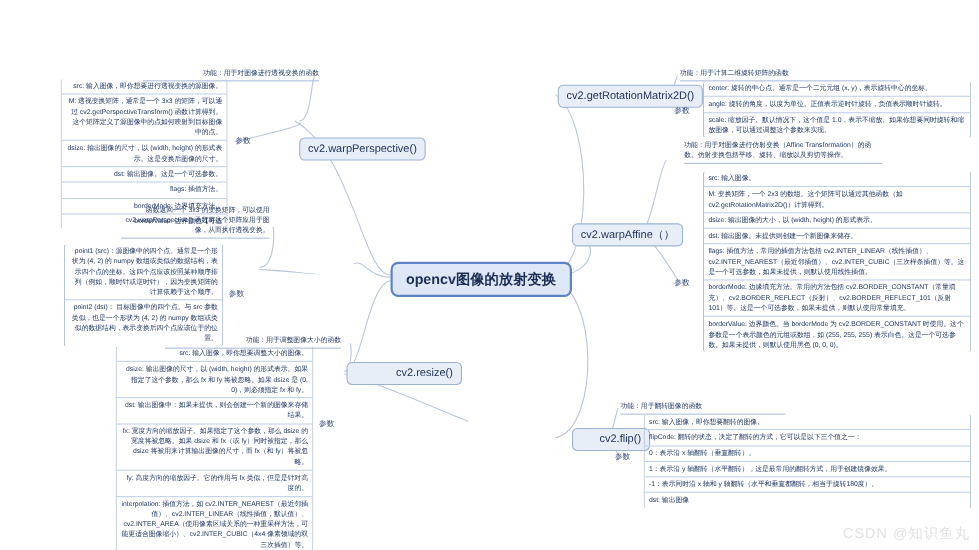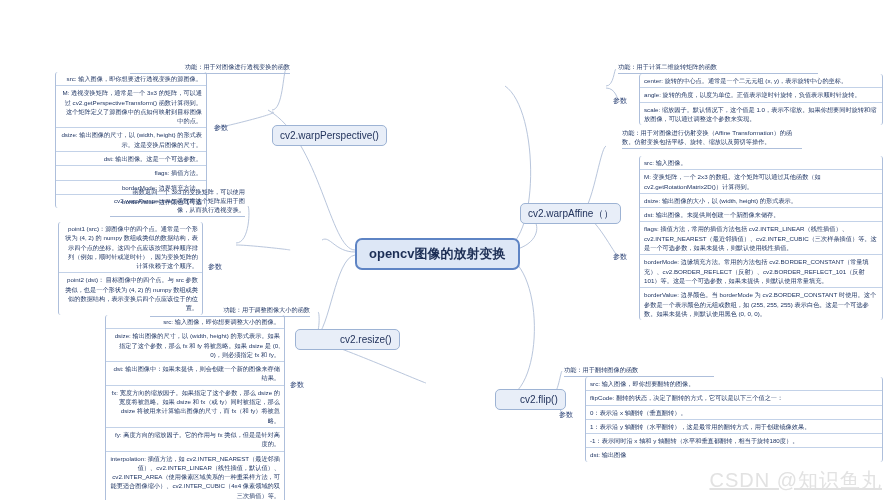--- a/index.html
+++ b/index.html
@@ -72,25 +72,24 @@
     line-height: 1.5;
     padding: 2px 4px;
     border-bottom: 1px solid #c3d2e8;
   }
   .row:last-child { border-bottom: none; }
   .row.noline { border-bottom: none; }
   .row.ta-r { text-align: right; }
   .watermark {
     position: absolute;
     right: 8px; bottom: 6px;
-    font-size: 20px;
+    font-size: 13px;
     color: #e2e2e2;
     letter-spacing: 1px;
     user-select: none;
-    text-decoration: underline;
   }
 </style>
 </head>
 <body>
 
 <div id="canvas">
 
   <svg class="links" viewBox="0 0 890 500">
     <g fill="none" stroke="#b9c6dc" stroke-width="1">
 
@@ -145,35 +144,36 @@
 
   <div class="feat wrap" style="left:110px; top:188px; width:135px; text-align:right;">函数返回一个 3x3 的变换矩阵，可以使用 cv2.warpPerspective() 函数将这个矩阵应用于图像，从而执行透视变换。</div>
 
   <span class="param" style="left:208px; top:262px;">参数</span>
 
   <div class="detailgroup" style="left:58px; top:222px; width:145px;">
     <div class="row ta-r">point1 (src)：源图像中的四个点。通常是一个形状为 (4, 2) 的 numpy 数组或类似的数据结构，表示四个点的坐标。这四个点应该按照某种顺序排列（例如，顺时针或逆时针），因为变换矩阵的计算依赖于这个顺序。</div>
     <div class="row ta-r">point2 (dst)： 目标图像中的四个点。与 src 参数类似，也是一个形状为 (4, 2) 的 numpy 数组或类似的数据结构，表示变换后四个点应该位于的位置。</div>
   </div>
 
-  <div class="node" style="left:295px; top:329px;padding-left:44px;">cv2.resize()</div>
+  <div class="node" style="left:315px; top:329px;padding-left:44px;">cv2.resize()</div>
 
   <div class="feat" style="left:150px; top:306px; width:160px; text-align:right;">功能：用于调整图像大小的函数</div>
 
   <span class="param" style="left:290px; top:380px;">参数</span>
 
   <div class="detailgroup" style="left:105px; top:315px; width:180px;">
     <div class="row ta-r">src: 输入图像，即你想要调整大小的图像。</div>
     <div class="row ta-r">dsize: 输出图像的尺寸，以 (width, height) 的形式表示。如果指定了这个参数，那么 fx 和 fy 将被忽略。如果 dsize 是 (0, 0)，则必须指定 fx 和 fy。</div>
     <div class="row ta-r">dst: 输出图像中：如果未提供，则会创建一个新的图像来存储结果。</div>
     <div class="row ta-r">fx: 宽度方向的缩放因子。如果指定了这个参数，那么 dsize 的宽度将被忽略。如果 dsize 和 fx（或 fy）同时被指定，那么 dsize 将被用来计算输出图像的尺寸，而 fx（和 fy）将被忽略。</div>
     <div class="row ta-r">fy: 高度方向的缩放因子。它的作用与 fx 类似，但是是针对高度的。</div>
     <div class="row ta-r">interpolation: 插值方法，如 cv2.INTER_NEAREST（最近邻插值）、cv2.INTER_LINEAR（线性插值，默认值）、cv2.INTER_AREA（使用像素区域关系的一种重采样方法，可能更适合图像缩小）、cv2.INTER_CUBIC（4x4 像素领域的双三次插值）等。</div>
   </div>
 
+  <div class="node" style="left:507px; top:77px;">cv2.getRotationMatrix2D()</div>
 
   <div class="feat" style="left:618px; top:63px; width:200px;">功能：用于计算二维旋转矩阵的函数</div>
 
   <span class="param" style="left:613px; top:96px;">参数</span>
 
   <div class="detailgroup" style="left:639px; top:74px; width:244px;">
     <div class="row">center: 旋转的中心点。通常是一个二元元组 (x, y)，表示旋转中心的坐标。</div>
     <div class="row">angle: 旋转的角度，以度为单位。正值表示逆时针旋转，负值表示顺时针旋转。</div>
     <div class="row">scale: 缩放因子。默认情况下，这个值是 1.0，表示不缩放。如果你想要同时旋转和缩放图像，可以通过调整这个参数来实现。</div>
   </div>
@@ -187,21 +187,21 @@
   <div class="detailgroup" style="left:639px; top:156px; width:244px;">
     <div class="row">src: 输入图像。</div>
     <div class="row">M: 变换矩阵，一个 2x3 的数组。这个矩阵可以通过其他函数（如 cv2.getRotationMatrix2D()）计算得到。</div>
     <div class="row">dsize: 输出图像的大小，以 (width, height) 的形式表示。</div>
     <div class="row">dst: 输出图像。未提供则创建一个新图像来储存。</div>
     <div class="row">flags: 插值方法，常用的插值方法包括 cv2.INTER_LINEAR（线性插值）、cv2.INTER_NEAREST（最近邻插值）、cv2.INTER_CUBIC（三次样条插值）等。这是一个可选参数，如果未提供，则默认使用线性插值。</div>
     <div class="row">borderMode: 边缘填充方法。常用的方法包括 cv2.BORDER_CONSTANT（常量填充）、cv2.BORDER_REFLECT（反射）、cv2.BORDER_REFLECT_101（反射101）等。这是一个可选参数，如果未提供，则默认使用常量填充。</div>
     <div class="row">borderValue: 边界颜色。当 borderMode 为 cv2.BORDER_CONSTANT 时使用。这个参数是一个表示颜色的元组或数组，如 (255, 255, 255) 表示白色。这是一个可选参数。如果未提供，则默认使用黑色 (0, 0, 0)。</div>
   </div>
 
-  <div class="node" style="left:495px; top:389px;padding-left:24px;">cv2.flip()</div>
+  <div class="node" style="left:520px; top:389px;padding-left:24px;">cv2.flip()</div>
 
   <div class="feat" style="left:564px; top:366px; width:150px;">功能：用于翻转图像的函数</div>
 
   <span class="param" style="left:559px; top:410px;">参数</span>
 
   <div class="detailgroup" style="left:585px; top:377px; width:298px;">
     <div class="row">src: 输入图像，即你想要翻转的图像。</div>
     <div class="row">flipCode: 翻转的状态，决定了翻转的方式，它可以是以下三个值之一：</div>
     <div class="row">0：表示沿 x 轴翻转（垂直翻转）。</div>
     <div class="row">1：表示沿 y 轴翻转（水平翻转），这是最常用的翻转方式，用于创建镜像效果。</div>

